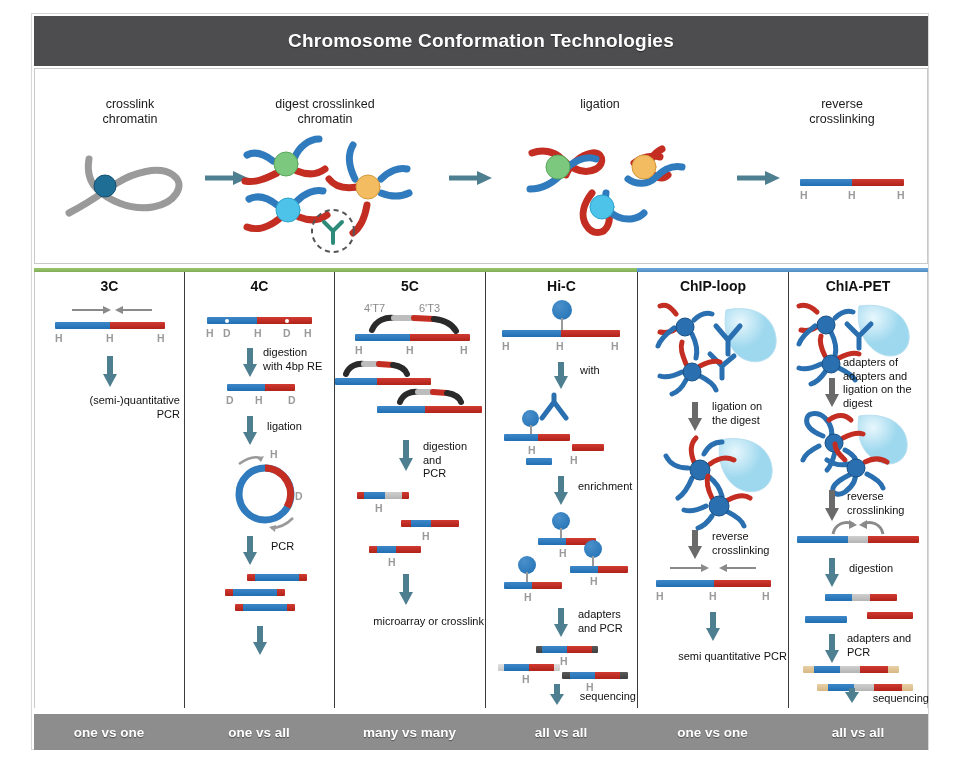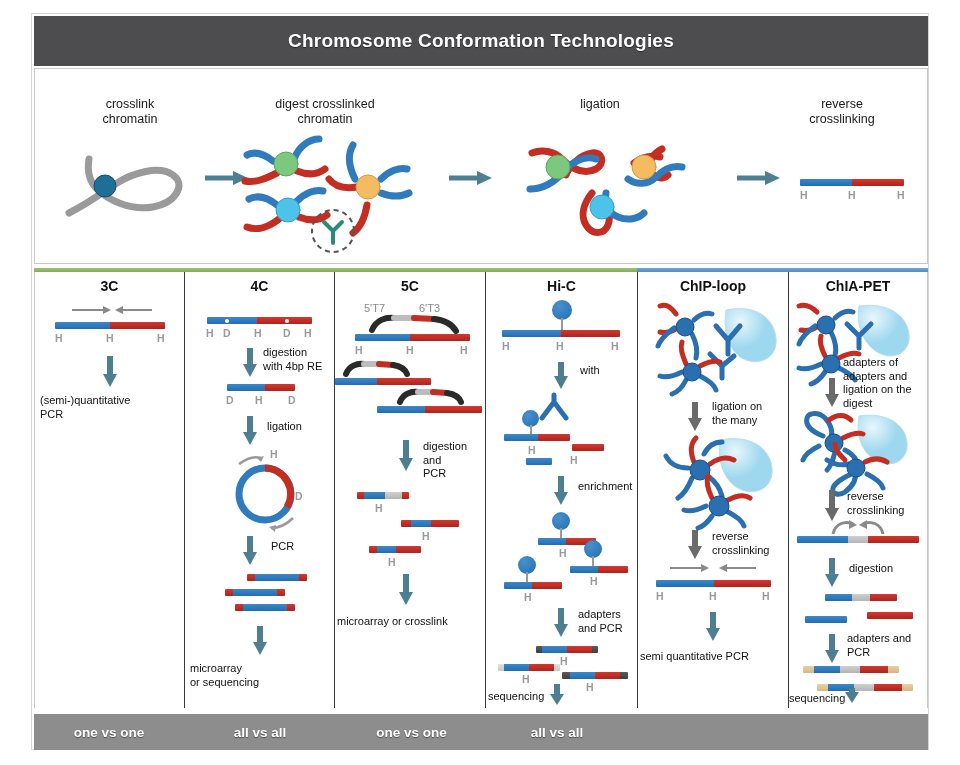--- a/index.html
+++ b/index.html
@@ -44,21 +44,21 @@
   }
   .col.first{border-left:1px solid #c9c9c9;}
   .col.last-edge{border-right:1px solid #c9c9c9;}
   .col-title{
     position:absolute;top:6px;left:0;width:100%;text-align:center;
     font-size:14px;font-weight:bold;color:#111;
   }
   .step-label{
     position:absolute;font-size:11px;color:#111;line-height:13.5px;
   }
-  .step-label.c{text-align:left;}
+  .step-label.c{text-align:right;}
 
   
   #footer{
     position:absolute;left:2px;top:700px;width:894px;height:36px;
     background:#8d8d8d;display:flex;
   }
   .foot-cell{
     display:flex;align-items:center;justify-content:center;
     font-size:13.5px;font-weight:bold;color:#fff;
     text-shadow:0 1px 1px rgba(0,0,0,.45);
@@ -292,30 +292,26 @@
       <div class="frag" style="left:50px;top:332px;width:60px;">
         <i class="red" style="width:14%"></i>
           <i class="blue" style="width:72%"></i>
           <i class="red" style="width:14%"></i>
       </div>
 
       <svg style="position:absolute;left:66px;top:352px;" width="18" height="32">
         <line x1="9" y1="2" x2="9" y2="20" stroke="#4d7f91" stroke-width="6"></line>
         <path d="M2,18 L9,31 L16,18 Z" fill="#4d7f91"></path>
       </svg>
-      <div class="step-label c" style="left:5px;top:390px;width:140px;">
-        <div>microarray</div>
-        <div>or sequencing</div>
-      </div>
     </div>
 
     <div class="col" style="left:300px;width:151px;">
       <div class="col-title">5C</div>
 
-      <div class="step-label" style="left:29px;top:30px;width:40px;color:#8a8a8a;">5'T7</div>
+      <div class="step-label" style="left:29px;top:30px;width:40px;color:#8a8a8a;">4'T7</div>
       <div class="step-label" style="left:84px;top:30px;width:40px;color:#8a8a8a;">6'T3</div>
 
       <svg style="position:absolute;left:33px;top:44px;" width="92" height="18">
         <path d="M4,14 C8,4 18,1 26,2" fill="none" stroke="#2a2a2a" stroke-width="6" stroke-linecap="round"></path>
         <line x1="26" y1="2" x2="46" y2="2" stroke="#bdbdbd" stroke-width="6" stroke-linecap="round"></line>
         <line x1="46" y1="2" x2="66" y2="3" stroke="#c32d22" stroke-width="6" stroke-linecap="round"></line>
         <path d="M66,3 C76,4 84,8 88,15" fill="none" stroke="#2a2a2a" stroke-width="6" stroke-linecap="round"></path>
       </svg>
       <div class="frag" style="left:20px;top:62px;width:115px;">
         <i class="blue" style="width:48%"></i>
@@ -534,21 +530,21 @@
         </g>
         <circle cx="40" cy="70" r="9" fill="#2a6fb0" stroke="#164f84" stroke-width="1"></circle>
       </svg>
 
       <svg style="position:absolute;left:48px;top:128px;" width="18" height="32">
         <line x1="9" y1="2" x2="9" y2="20" stroke="#6a6a6a" stroke-width="6"></line>
         <path d="M2,18 L9,31 L16,18 Z" fill="#6a6a6a"></path>
       </svg>
       <div class="step-label" style="left:74px;top:128px;width:76px;">
         <div>ligation on</div>
-        <div>the many</div>
+        <div>the digest</div>
       </div>
 
       <svg style="position:absolute;left:16px;top:162px;" width="130" height="92">
         <path d="M66,6 C96,0 116,14 118,34 C120,52 104,62 88,56 C74,51 62,32 66,6 Z" fill="url(#beadg)" stroke="#b8e0f0" stroke-width="1"></path>
         <g stroke-width="5" fill="none" stroke-linecap="round">
           <path d="M40,28 C36,18 36,10 42,4" stroke="#c32d22"></path>
           <path d="M56,30 C64,24 72,22 80,26" stroke="#c32d22"></path>
           <path d="M34,34 C24,34 16,30 12,22" stroke="#2a6fb0"></path>
           <path d="M38,44 C34,54 30,60 24,64" stroke="#2a6fb0"></path>
           <path d="M54,42 C62,48 66,54 68,62" stroke="#2a6fb0"></path>
@@ -724,18 +720,20 @@
         <path d="M2,14 L9,25 L16,14 Z" fill="#4d7f91"></path>
       </svg>
       <div class="step-label c" style="left:0;top:420px;width:140px;">
         <div>sequencing</div>
       </div>
     </div>
   </div>
 
   <div id="footer">
     <div class="foot-cell" style="width:150px;">one vs one</div>
+    <div class="foot-cell" style="width:150px;">one vs all</div>
+    <div class="foot-cell" style="width:151px;">many vs many</div>
     <div class="foot-cell" style="width:152px;">all vs all</div>
     <div class="foot-cell" style="width:151px;">one vs one</div>
     <div class="foot-cell" style="width:140px;">all vs all</div>
   </div>
 
 </div>
 
 </body></html>

